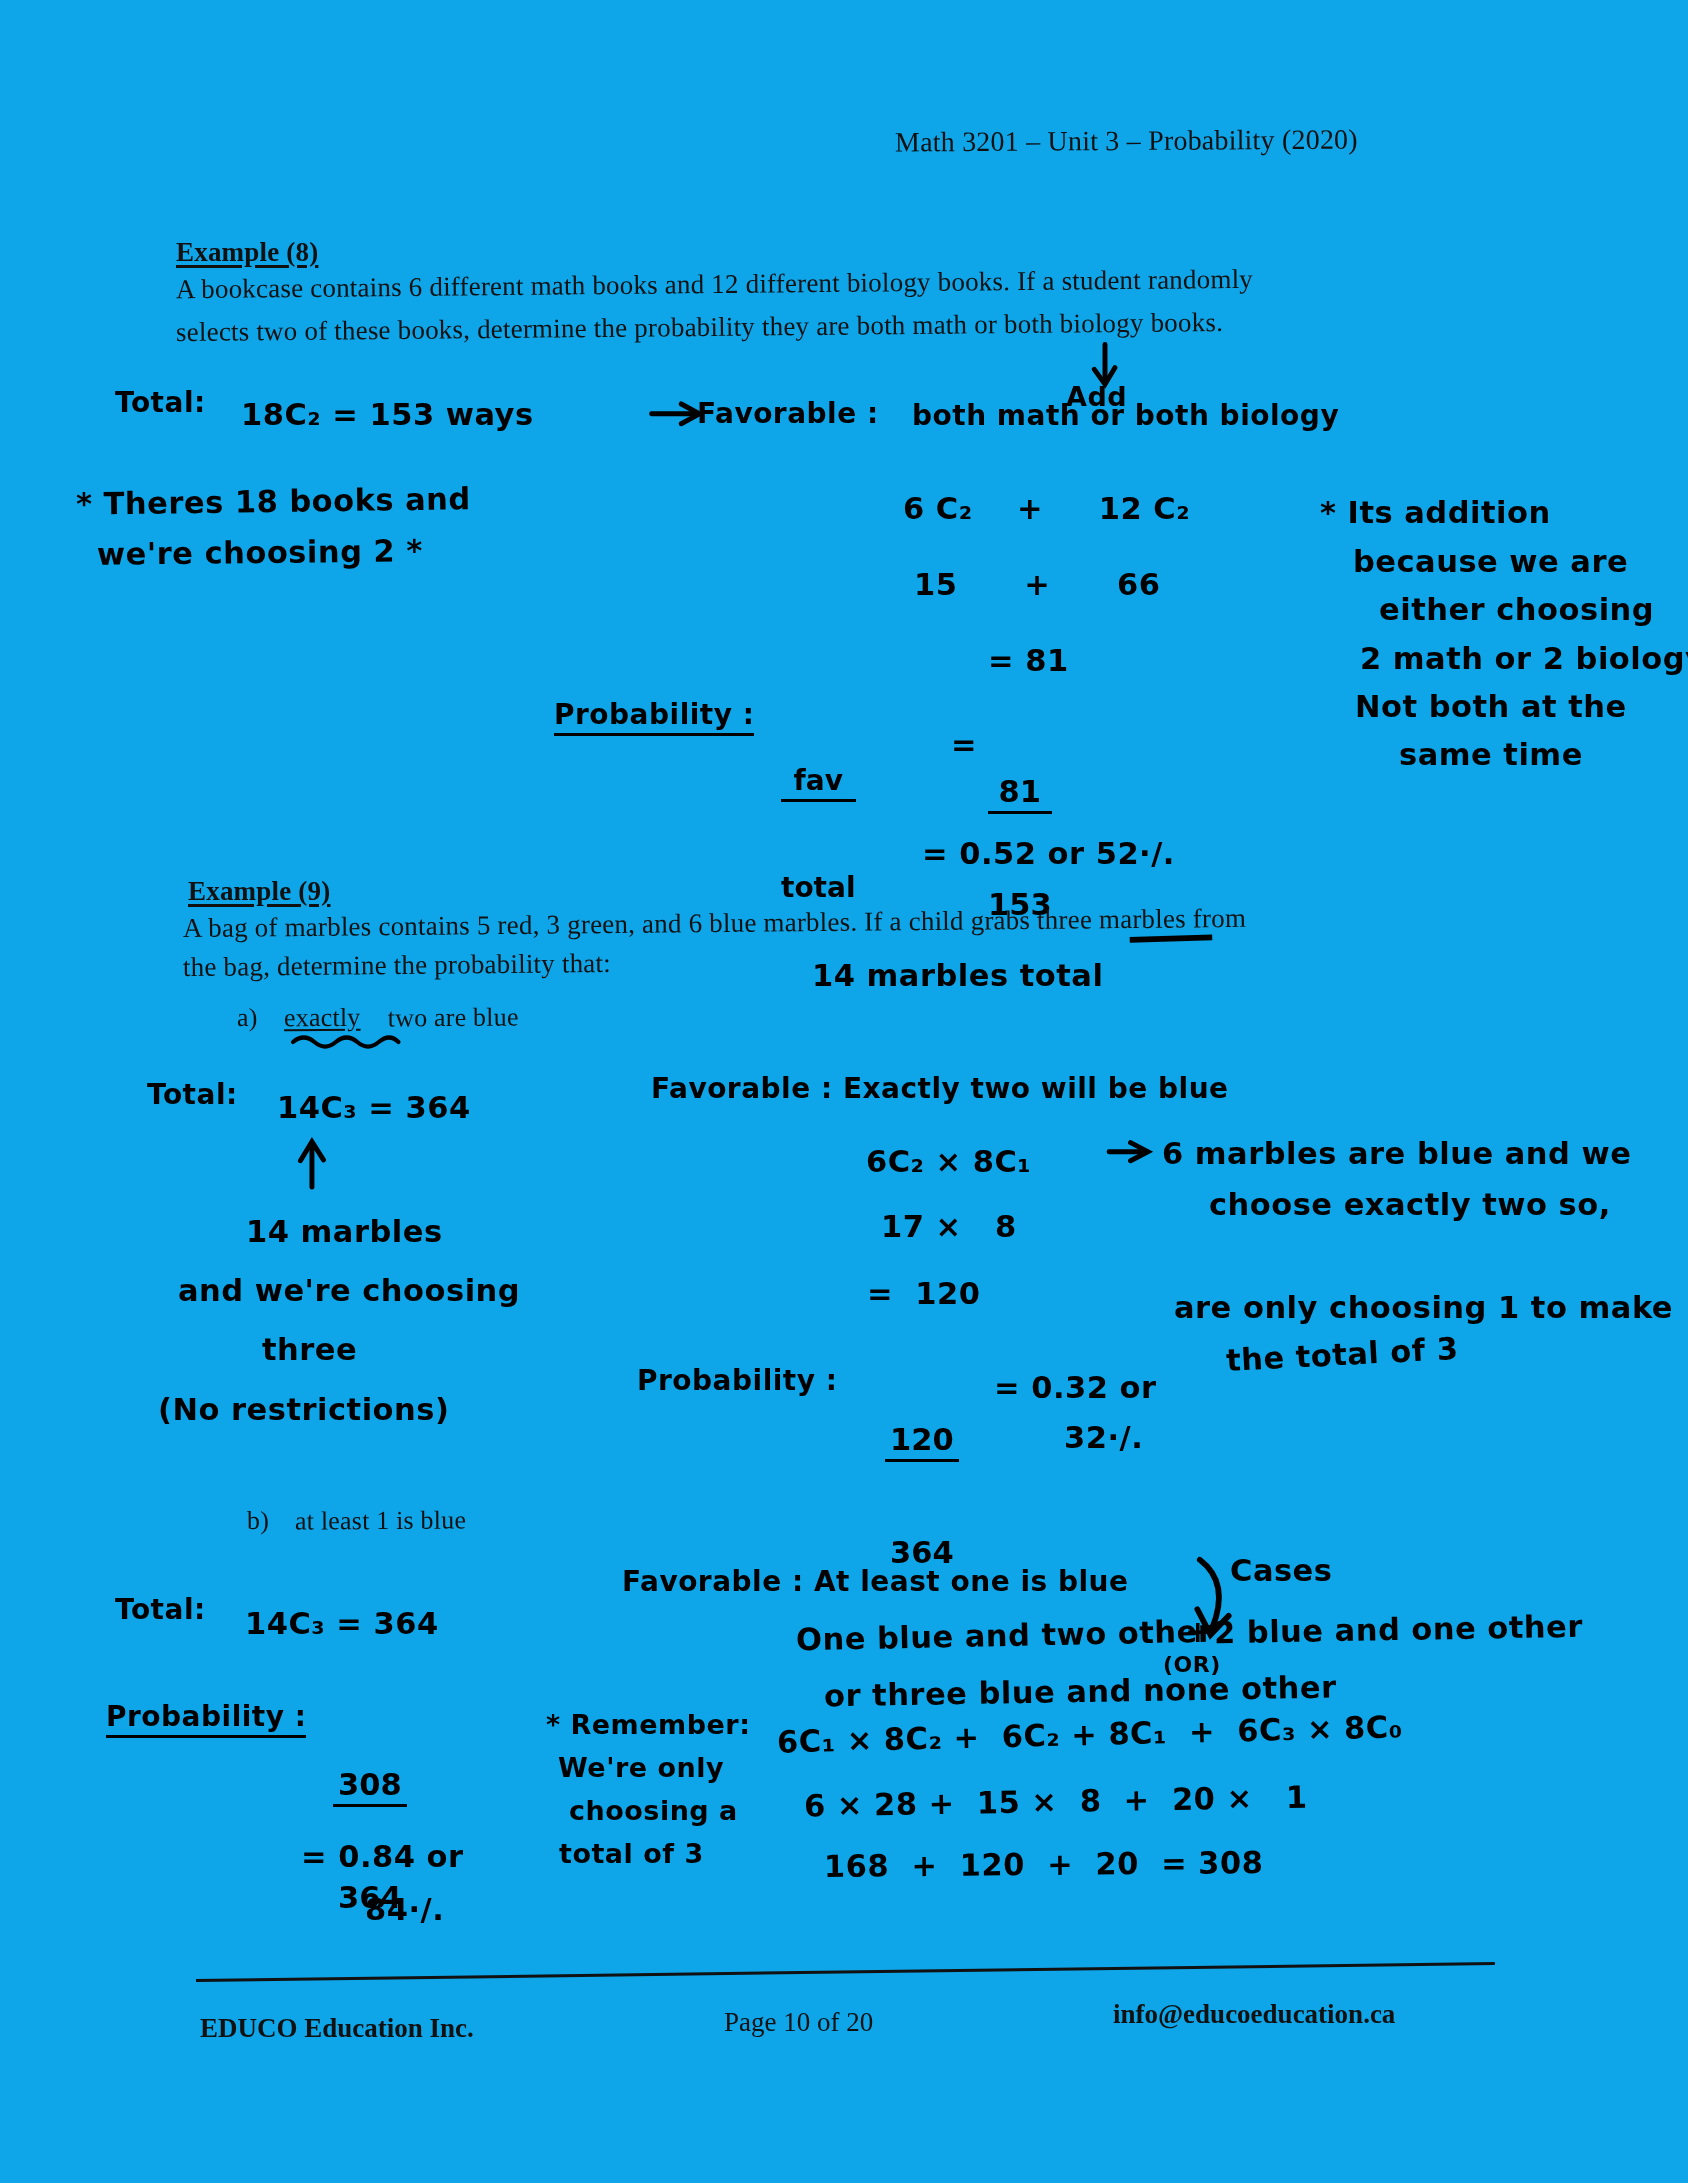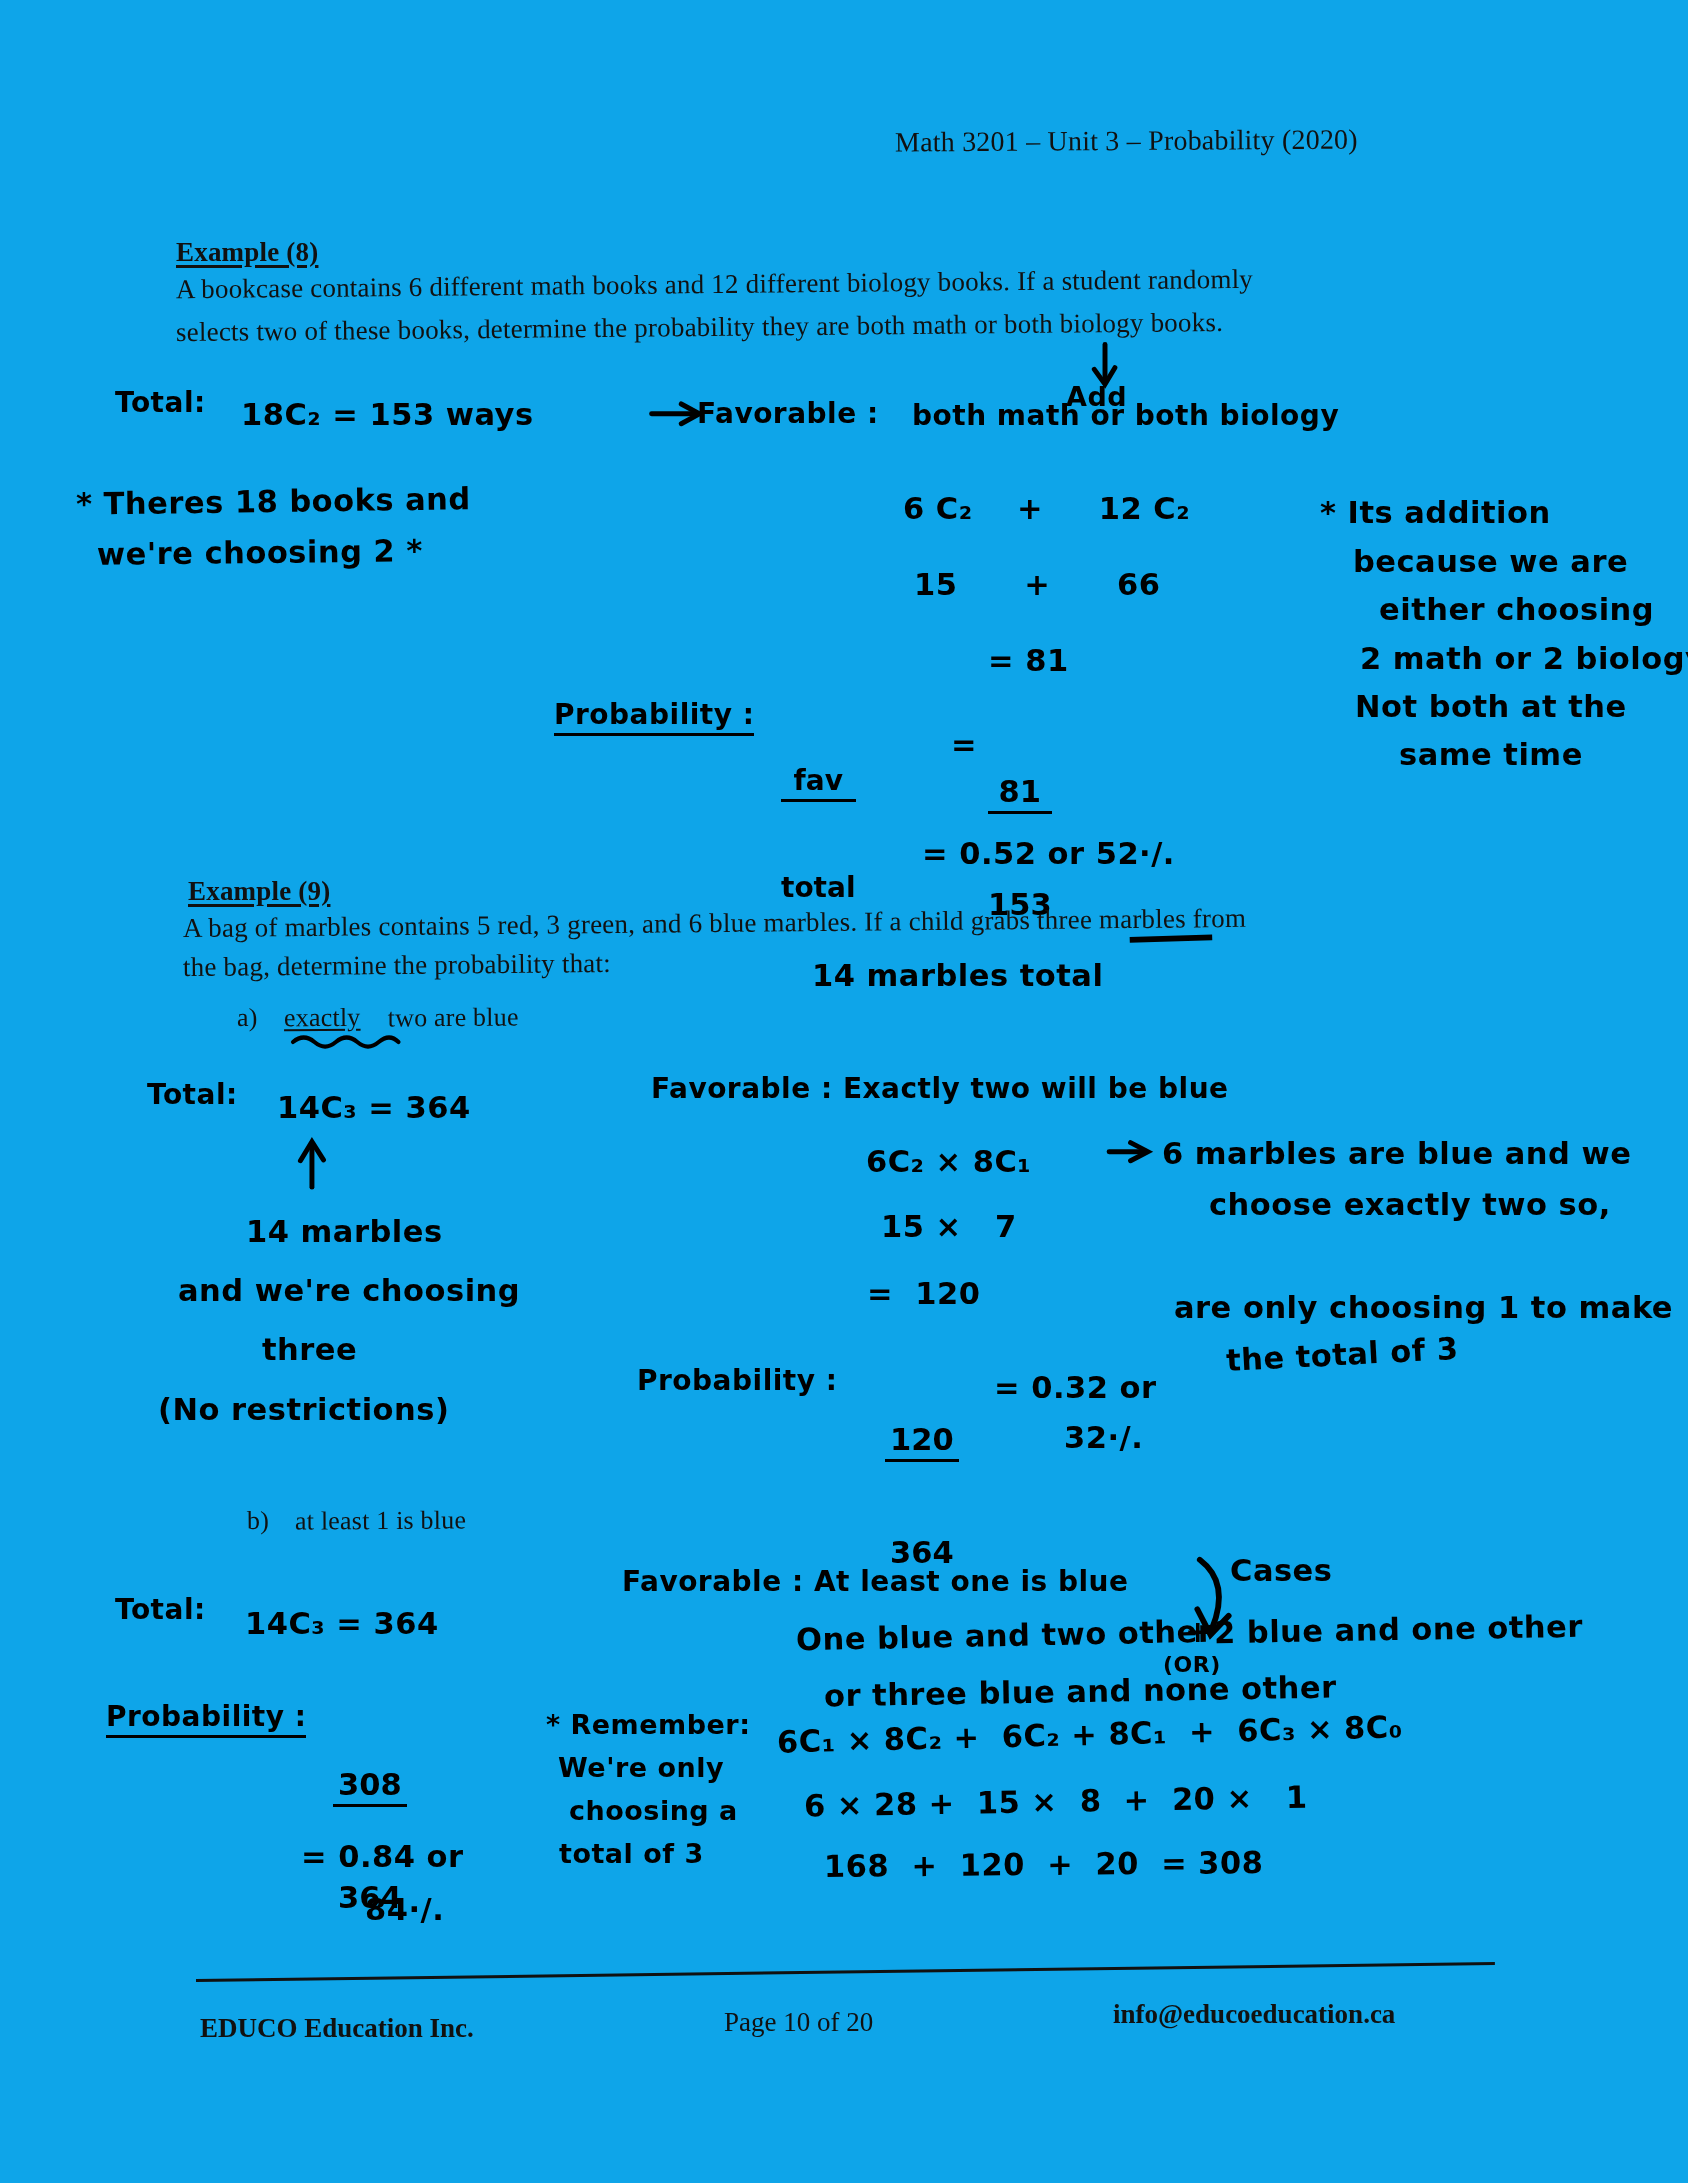--- a/index.html
+++ b/index.html
@@ -185,21 +185,21 @@
   <div class="hw hw-md" style="left:277px; top:1090px;">14C₃ = 364</div>
 
   <div class="hw hw-md" style="left:246px; top:1214px;">14 marbles</div>
   <div class="hw hw-md" style="left:178px; top:1273px;">and we're choosing</div>
   <div class="hw hw-md" style="left:262px; top:1332px;">three</div>
   <div class="hw hw-md" style="left:158px; top:1392px;">(No restrictions)</div>
 
   <div class="hw hw-lg" style="left:651px; top:1072px;">Favorable : Exactly two will be blue</div>
 
   <div class="hw hw-md" style="left:866px; top:1144px;">6C₂ × 8C₁</div>
-  <div class="hw hw-md" style="left:881px; top:1209px;">15 ×   7</div>
+  <div class="hw hw-md" style="left:881px; top:1209px;">17 ×   8</div>
   <div class="hw hw-md" style="left:867px; top:1276px;">=  120</div>
 
   <div class="hw hw-md" style="left:1147px; top:1136px;margin-left:15px;">6 marbles are blue and we</div>
   <div class="hw hw-md" style="left:1209px; top:1187px;">choose exactly two so,</div>
   <div class="hw hw-md" style="left:1174px; top:1290px;">are only choosing 1 to make</div>
   <div class="hw hw-md" style="left:1226px; top:1337px; transform:rotate(-3deg);">the total of 3</div>
 
   <div class="hw hw-lg" style="left:637px; top:1364px;">Probability :</div>
   <div class="frac hw-md" style="left:885px; top:1352px;">
     <span class="num">120</span>

